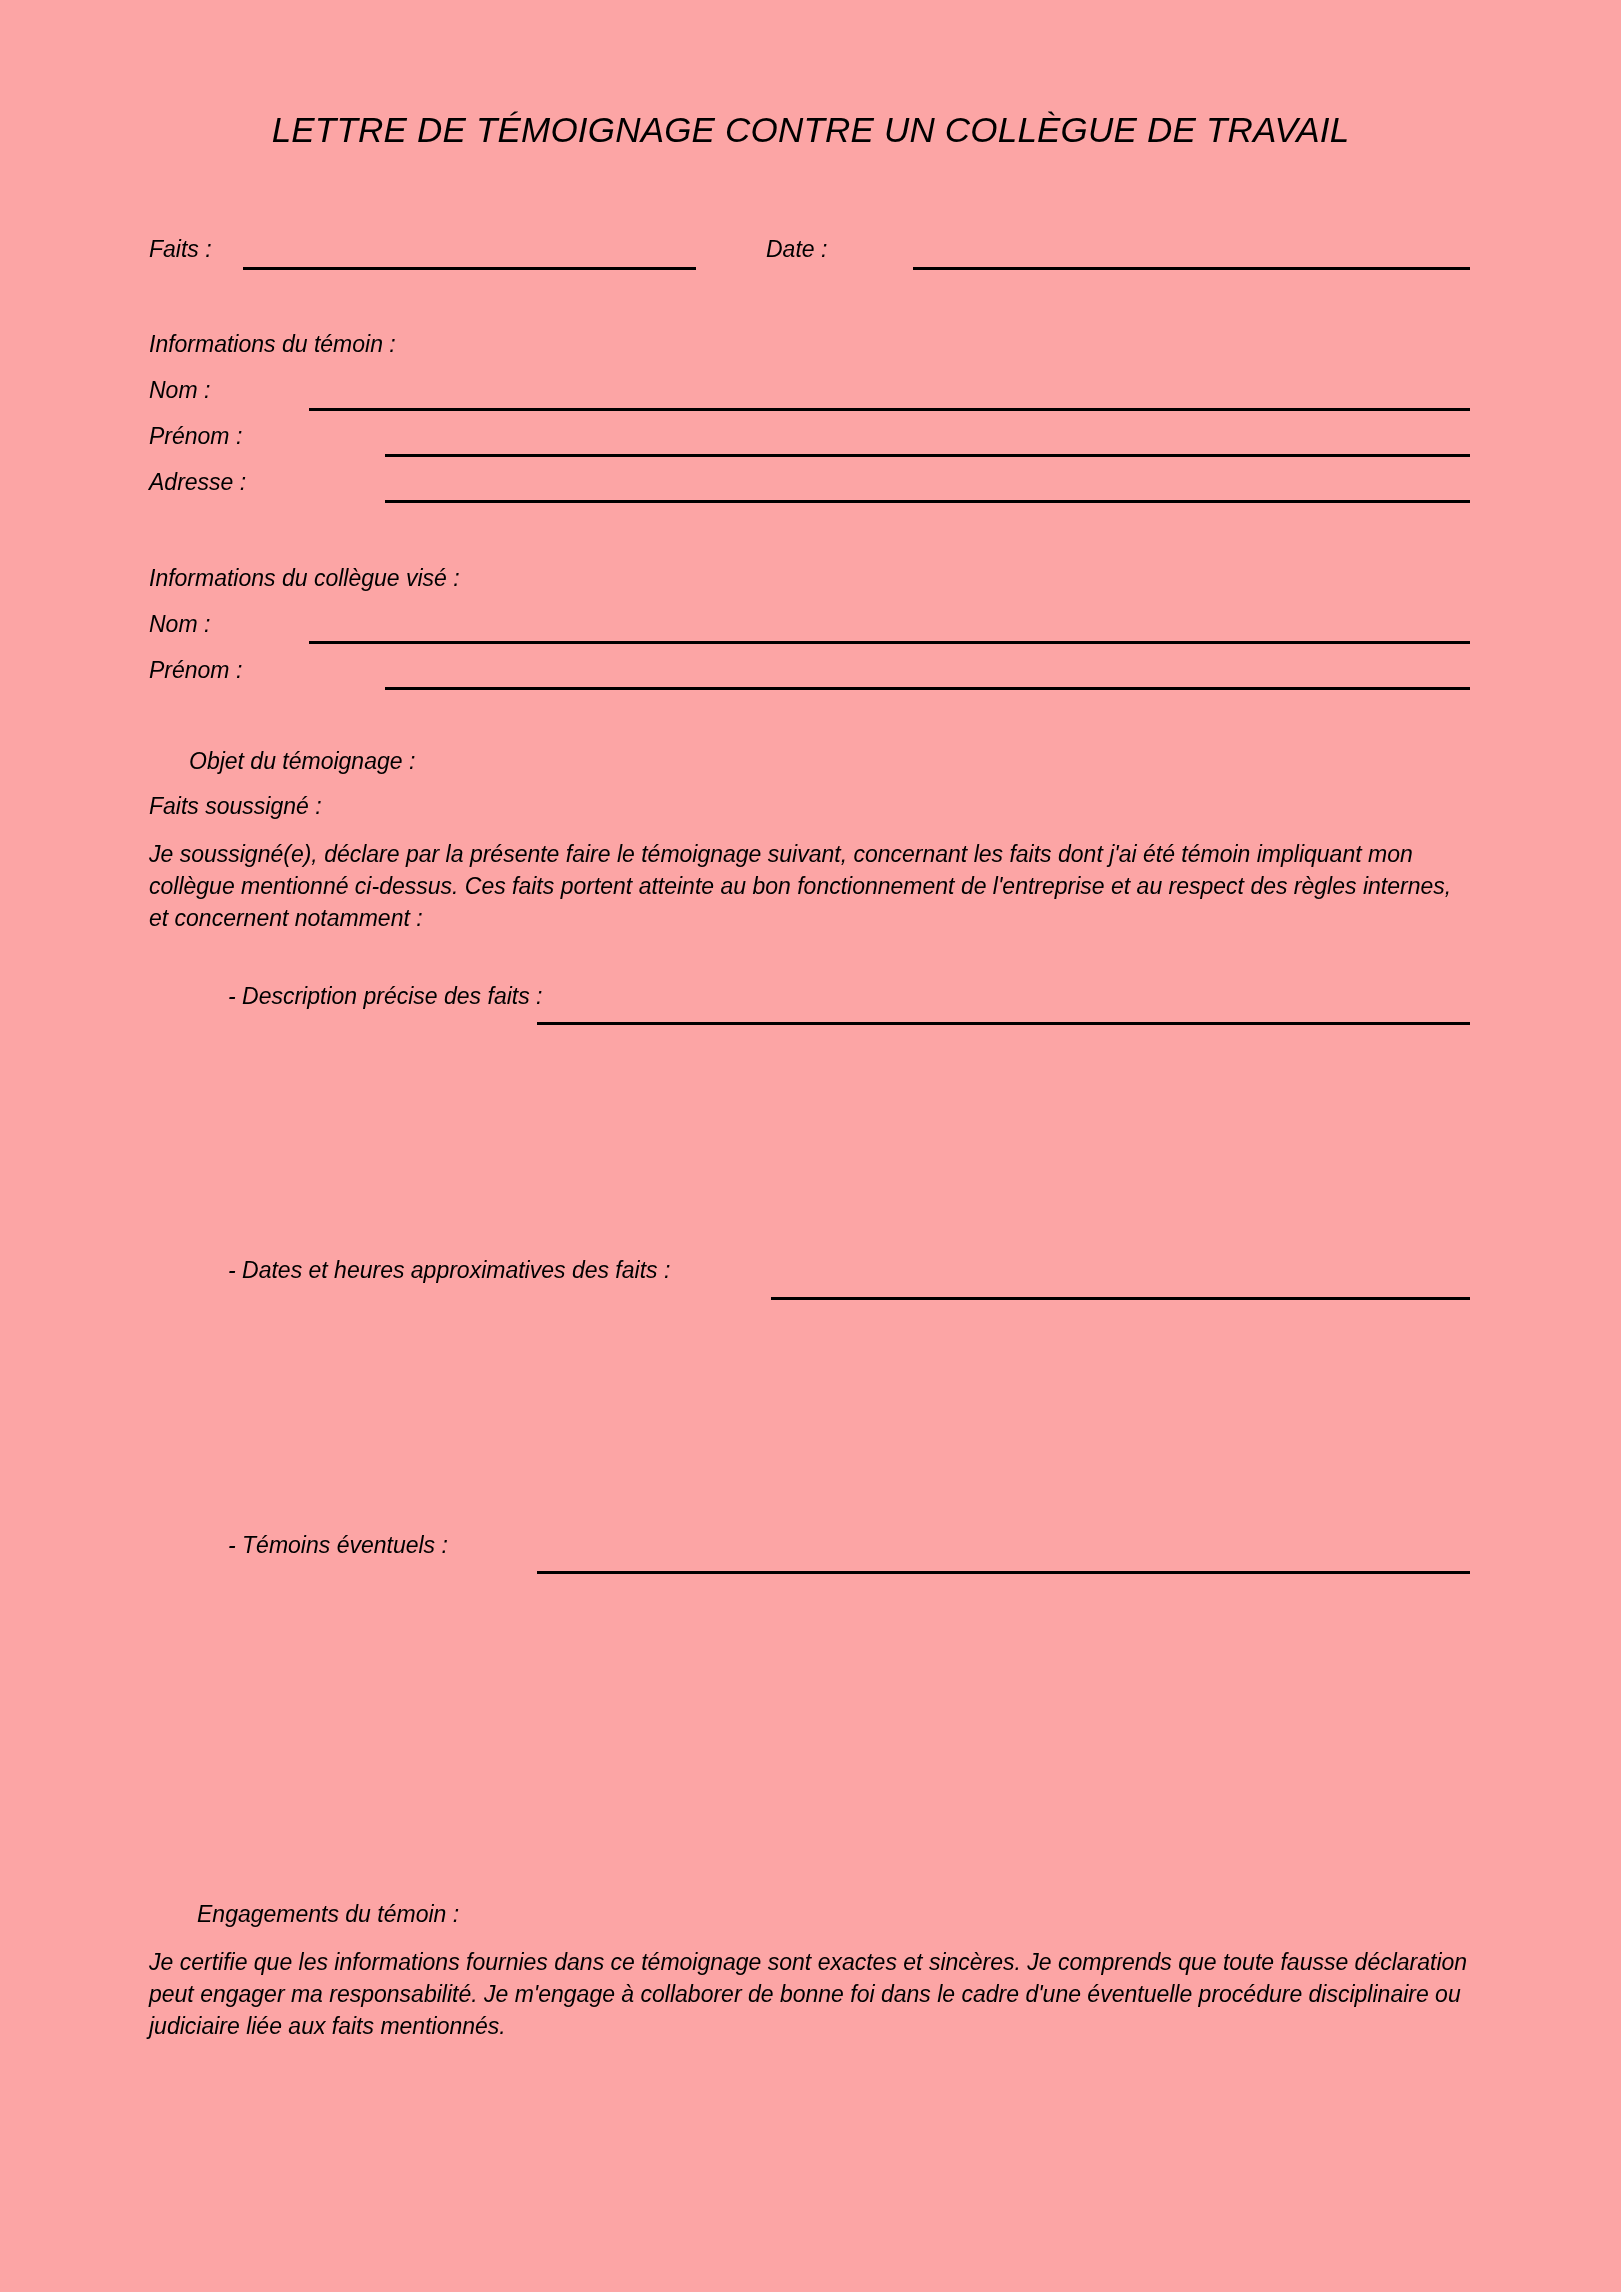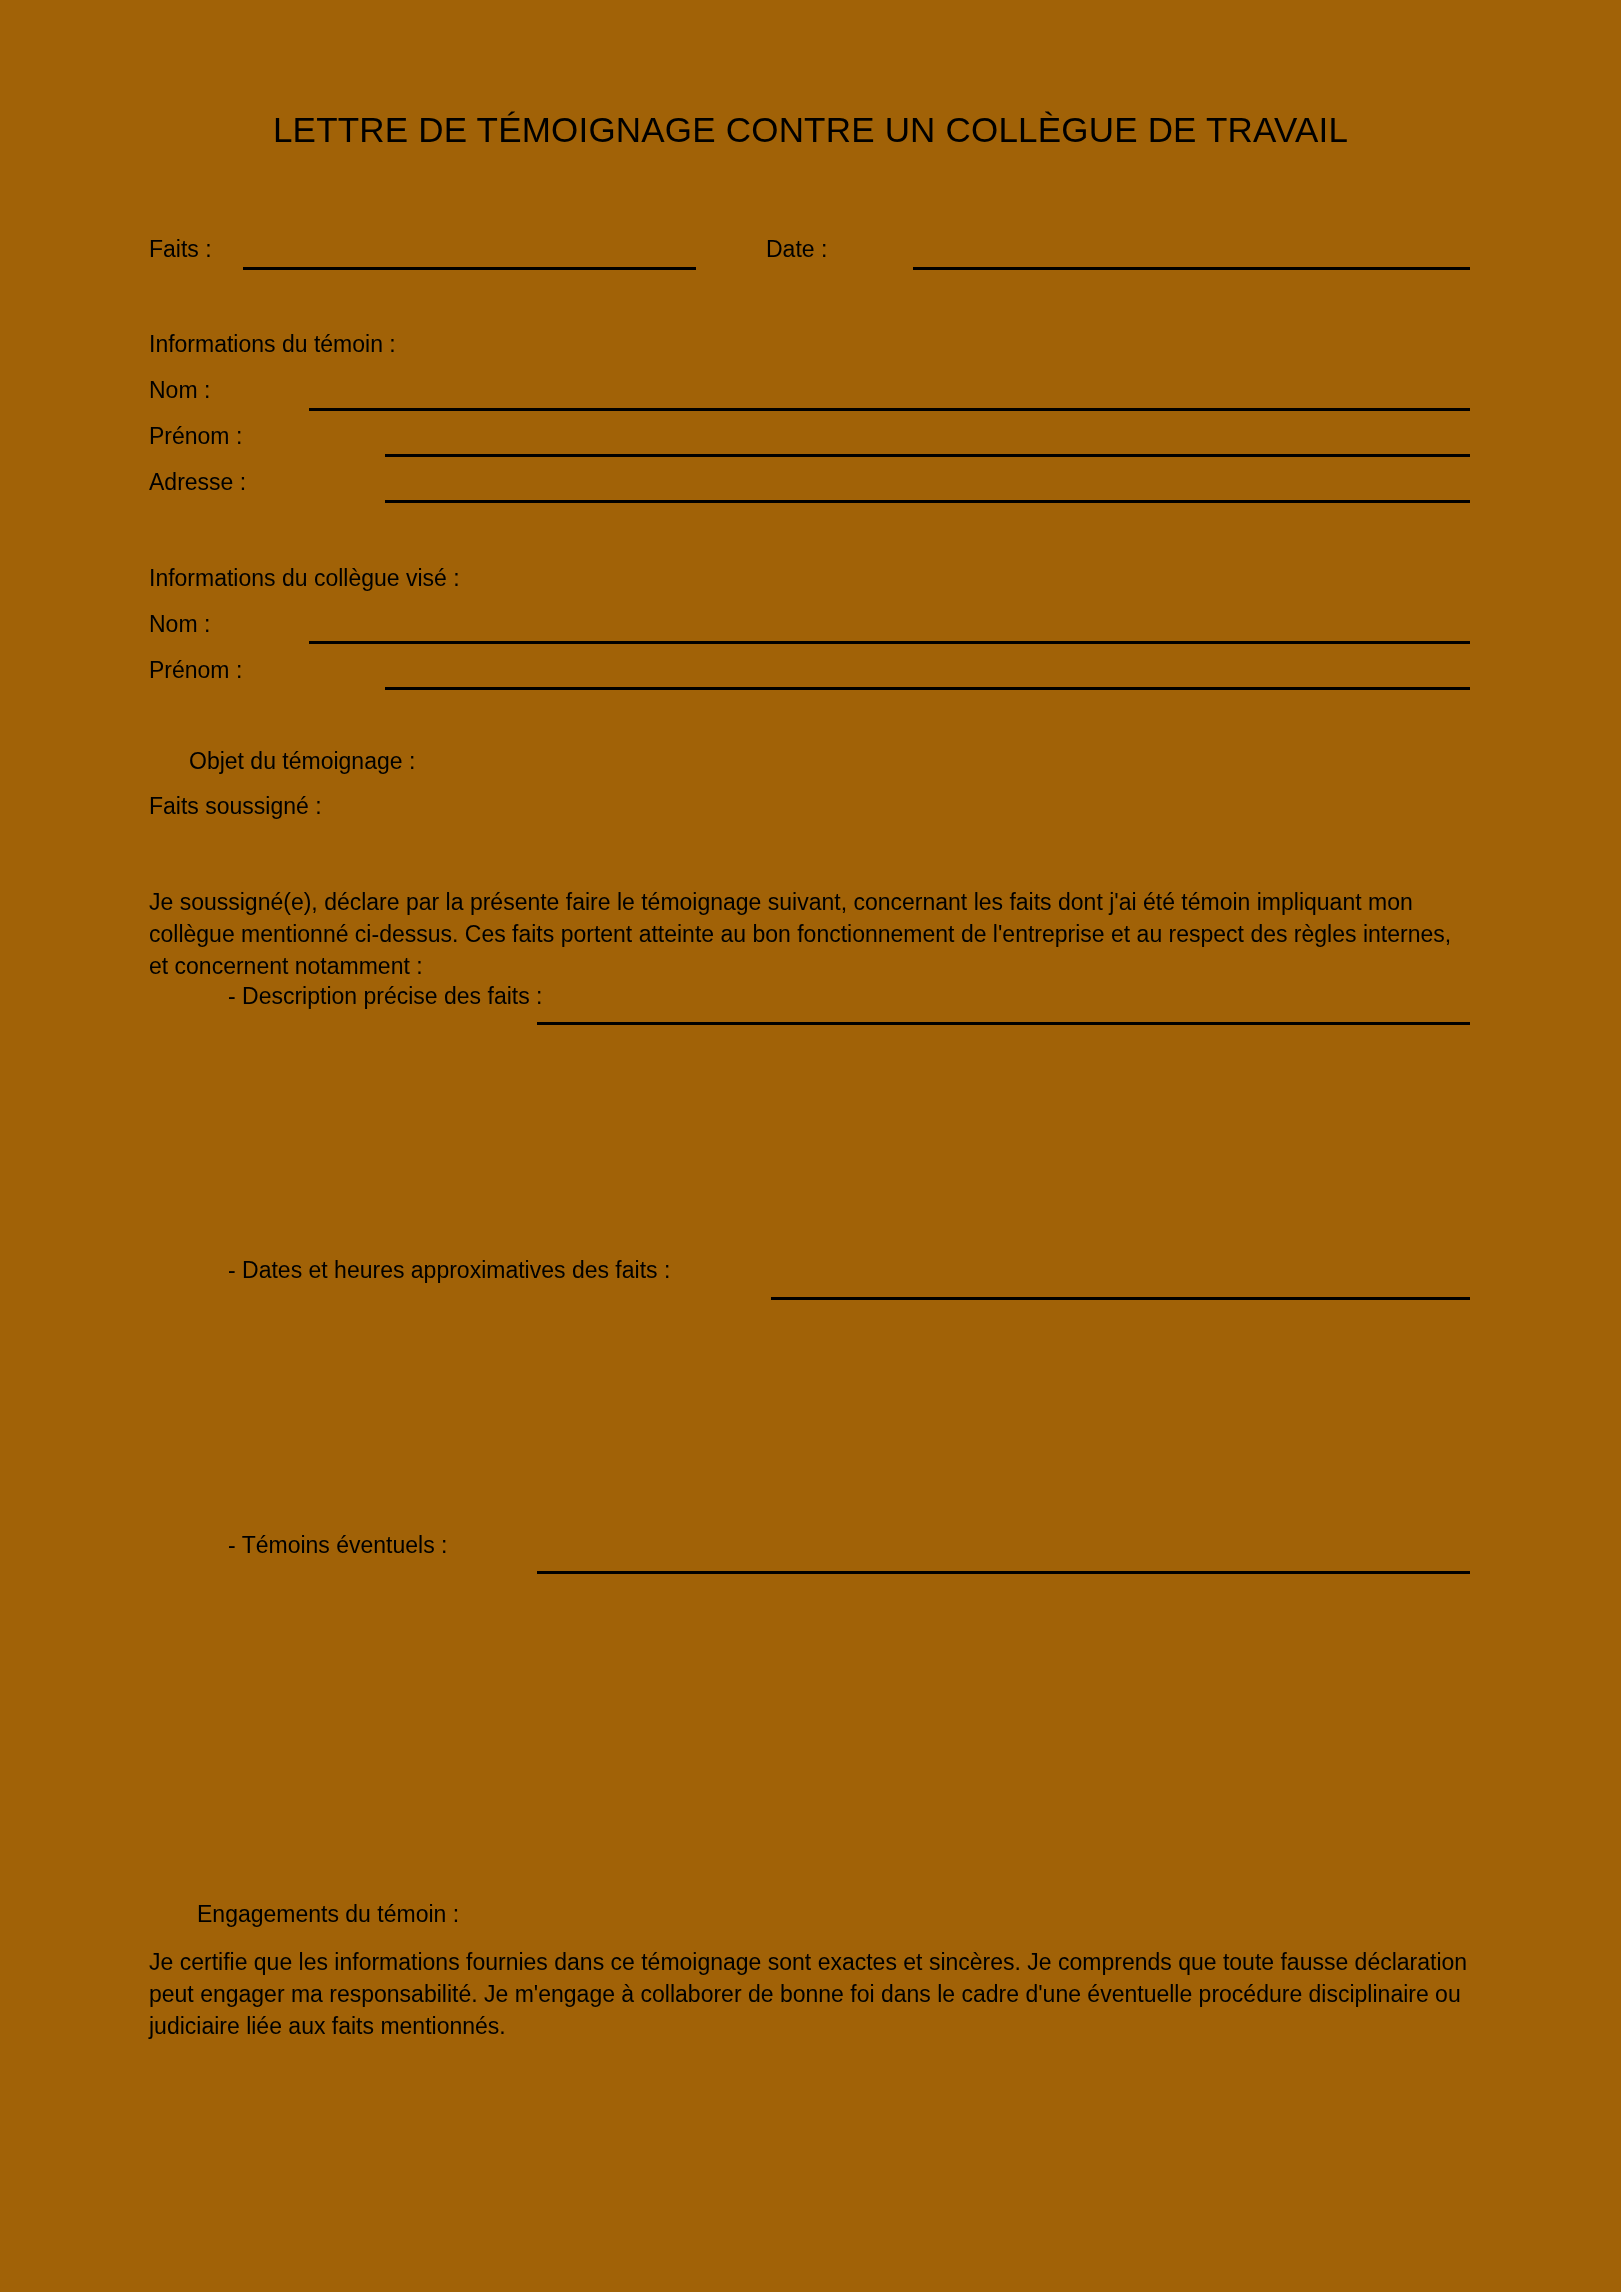--- a/index.html
+++ b/index.html
@@ -12,22 +12,23 @@
     font-family: "Liberation Sans", sans-serif;
     color: #000000;
     -webkit-font-smoothing: antialiased;
   }
 
   
   .page {
     position: relative;
     width: 1621px;
     height: 2293px;
-    background: #a16207;
+    background: #fca5a5;
     overflow: hidden;
+    font-style: italic;
   }
 
   
   .doc-title {
     position: absolute;
     left: 0;
     top: 110px;
     width: 1621px;
     text-align: center;
     font-size: 35px;
@@ -92,21 +93,21 @@
   .rule-pre1  { left: 385px;  top: 454px;  width: 1085px; }
   .rule-adr1  { left: 385px;  top: 500px;  width: 1085px; }
 
   .rule-nom2  { left: 309px;  top: 641px;  width: 1161px; }
   .rule-pre2  { left: 385px;  top: 687px;  width: 1085px; }
 
   .rule-desc  { left: 537px;  top: 1022px; width: 933px; }
   .rule-dates { left: 771px;  top: 1297px; width: 699px; }
   .rule-temoins { left: 537px; top: 1571px; width: 933px; }
 
-  .para-faits   { top: 838px; margin-top: 48px; }
+  .para-faits   { top: 838px; }
   .para-engage  { top: 1946px; }
 </style>
 </head>
 <body>
 
 <div class="page">
 
   <div class="doc-title">LETTRE DE TÉMOIGNAGE CONTRE UN COLLÈGUE DE TRAVAIL</div>
 
   <div class="txt lbl-lieu">Faits :</div>

